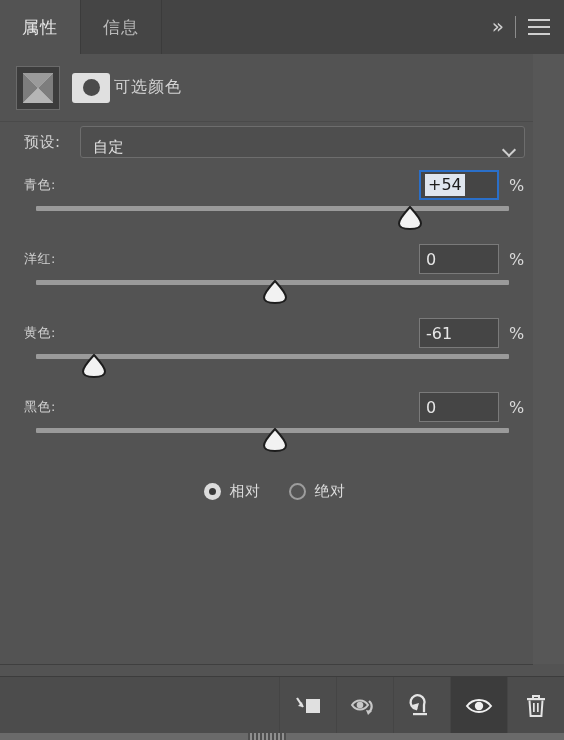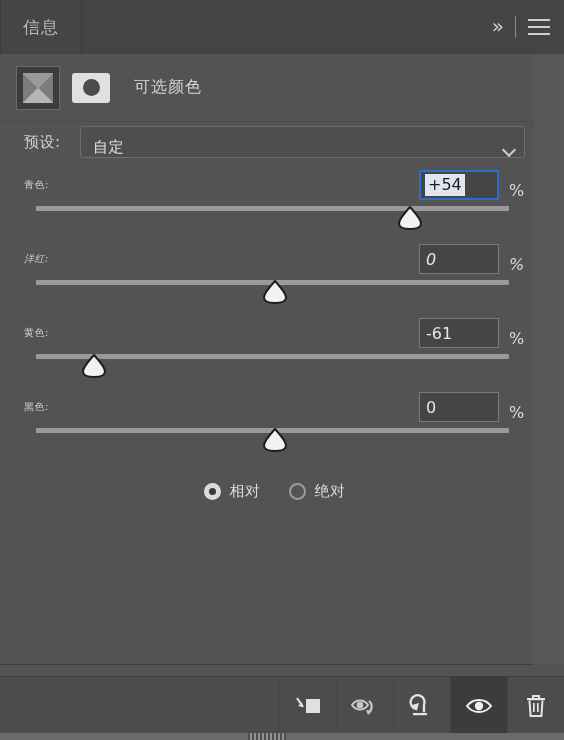--- a/index.html
+++ b/index.html
@@ -151,21 +151,21 @@
     align-items: center;
     justify-content: center;
   }
   .mask-dot {
     width: 17px;
     height: 17px;
     border-radius: 50%;
     background: #4b4b4b;
   }
   .adj-title {
-    margin-left: 24px;
+    margin-left: 4px;
     font-size: 16px;
     color: #d4d4d4;
     letter-spacing: 1px;
   }
 
   
   .content {
     position: absolute;
     left: 8px; top: 68px;
     width: 533px;
@@ -228,28 +228,28 @@
   .slider-group {
     padding: 0 16px;
     position: relative;
   }
   .slider-head {
     display: flex;
     align-items: center;
     height: 34px;
   }
   .sl-label {
-    font-size: 10px;
+    font-size: 13px;
     color: #d0d0d0;
     letter-spacing: 0.5px;
   }
   .sl-value-wrap {
     margin-left: auto;
     display: flex;
-    align-items: flex-end;
+    align-items: center;
   }
   .num-field {
     width: 80px;
     height: 30px;
     background: #454545;
     border: 1px solid #7a7a7a;
     box-sizing: border-box;
     display: flex;
     align-items: center;
     padding-left: 6px;
@@ -378,20 +378,23 @@
       #8f8f8f 2px, #8f8f8f 4px
     );
   }
 </style>
 </head>
 <body>
 
 <div class="app">
 
   <div class="tabbar">
+    <div class="tab active">
+      <span>属性</span>
+    </div>
     <div class="tab inactive">
       <span>信息</span>
     </div>
     <div class="tabbar-fill"></div>
     <div class="tabbar-tools">
       <span class="chev2">»</span>
       <span class="vdiv"></span>
       <span class="hamburger">
         <i></i>
           <i></i>
@@ -444,21 +447,21 @@
         <div class="track-wrap">
           <div class="track"></div>
           <div class="handle" style="left:77%;">
             <svg width="26" height="24" viewBox="0 0 26 24" aria-hidden="true">
               <path d="M13 1 C13 1 24 13 24 17.5 C24 21.2 19 23 13 23 C7 23 2 21.2 2 17.5 C2 13 13 1 13 1 Z" fill="#f2f2f2" stroke="#1d1d1d" stroke-width="2"></path>
             </svg>
           </div>
         </div>
       </div>
 
-      <div class="slider-group" style="margin-top:8px;font-style:italic;">
+      <div class="slider-group" style="margin-top:8px;">
         <div class="slider-head">
           <span class="sl-label">洋红:</span>
           <span class="sl-value-wrap">
             <span class="num-field">
               <span class="num-text">0</span>
             </span>
             <span class="pct">%</span>
           </span>
         </div>
         <div class="track-wrap">

